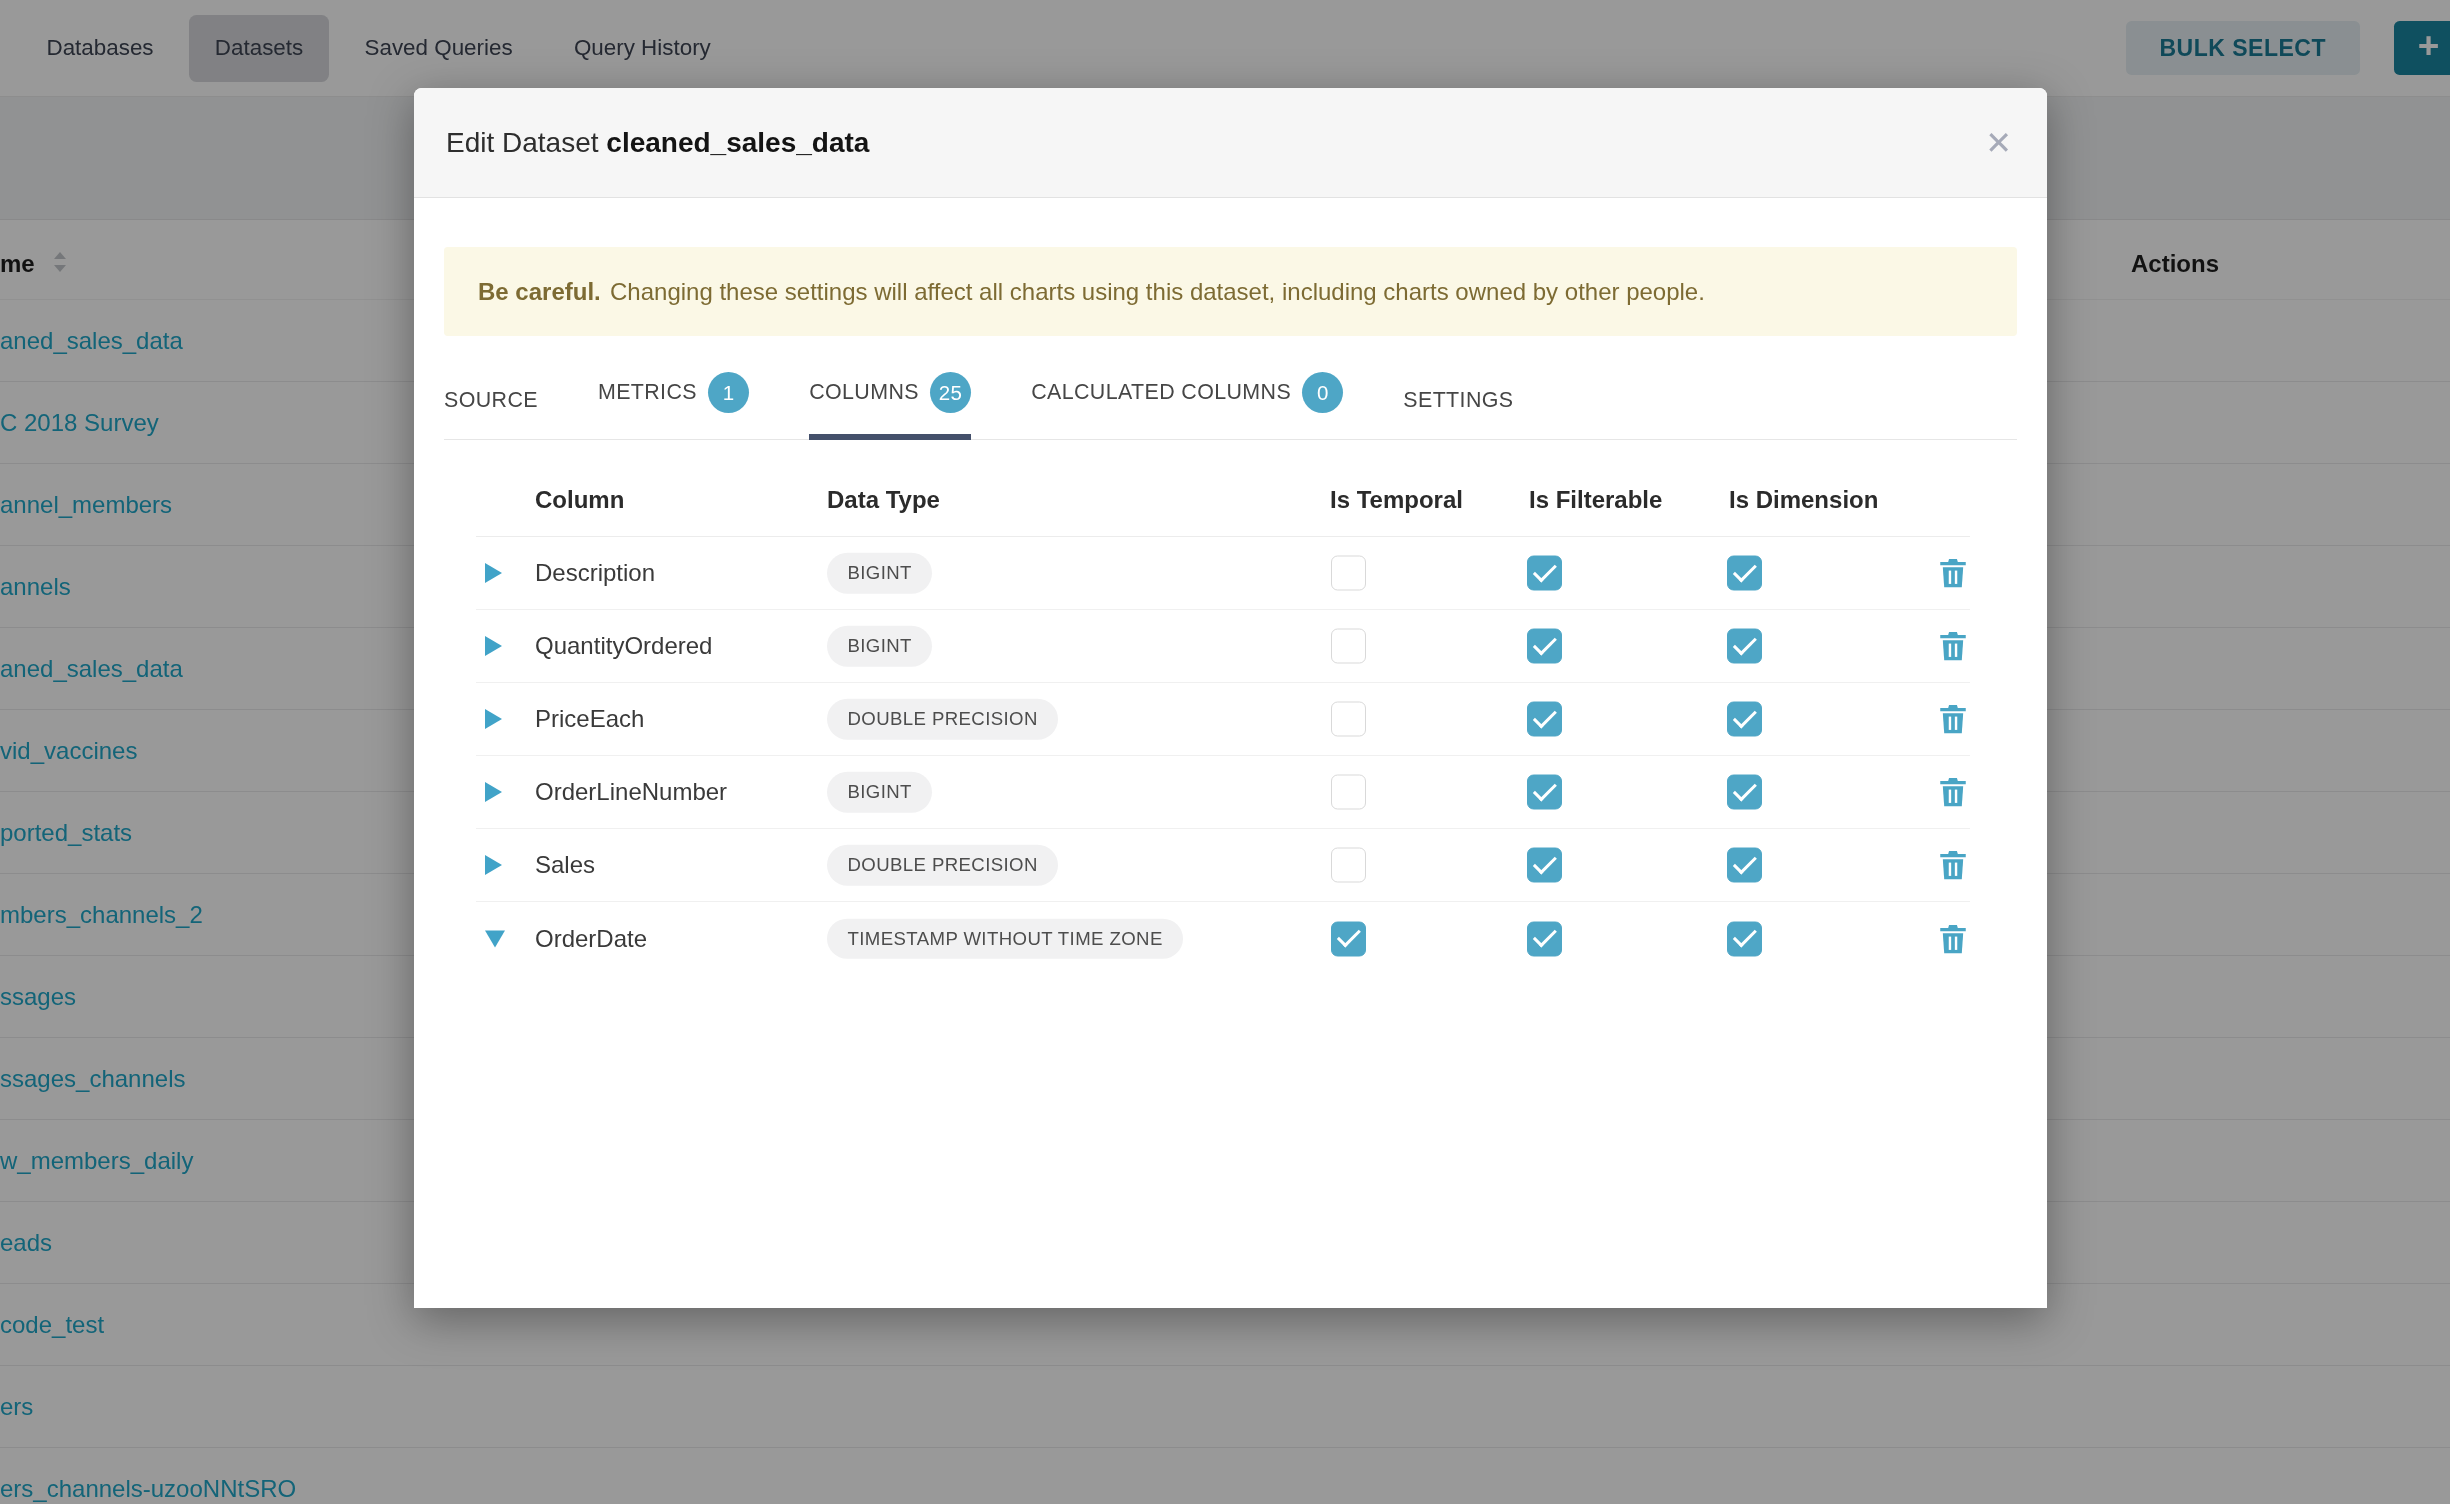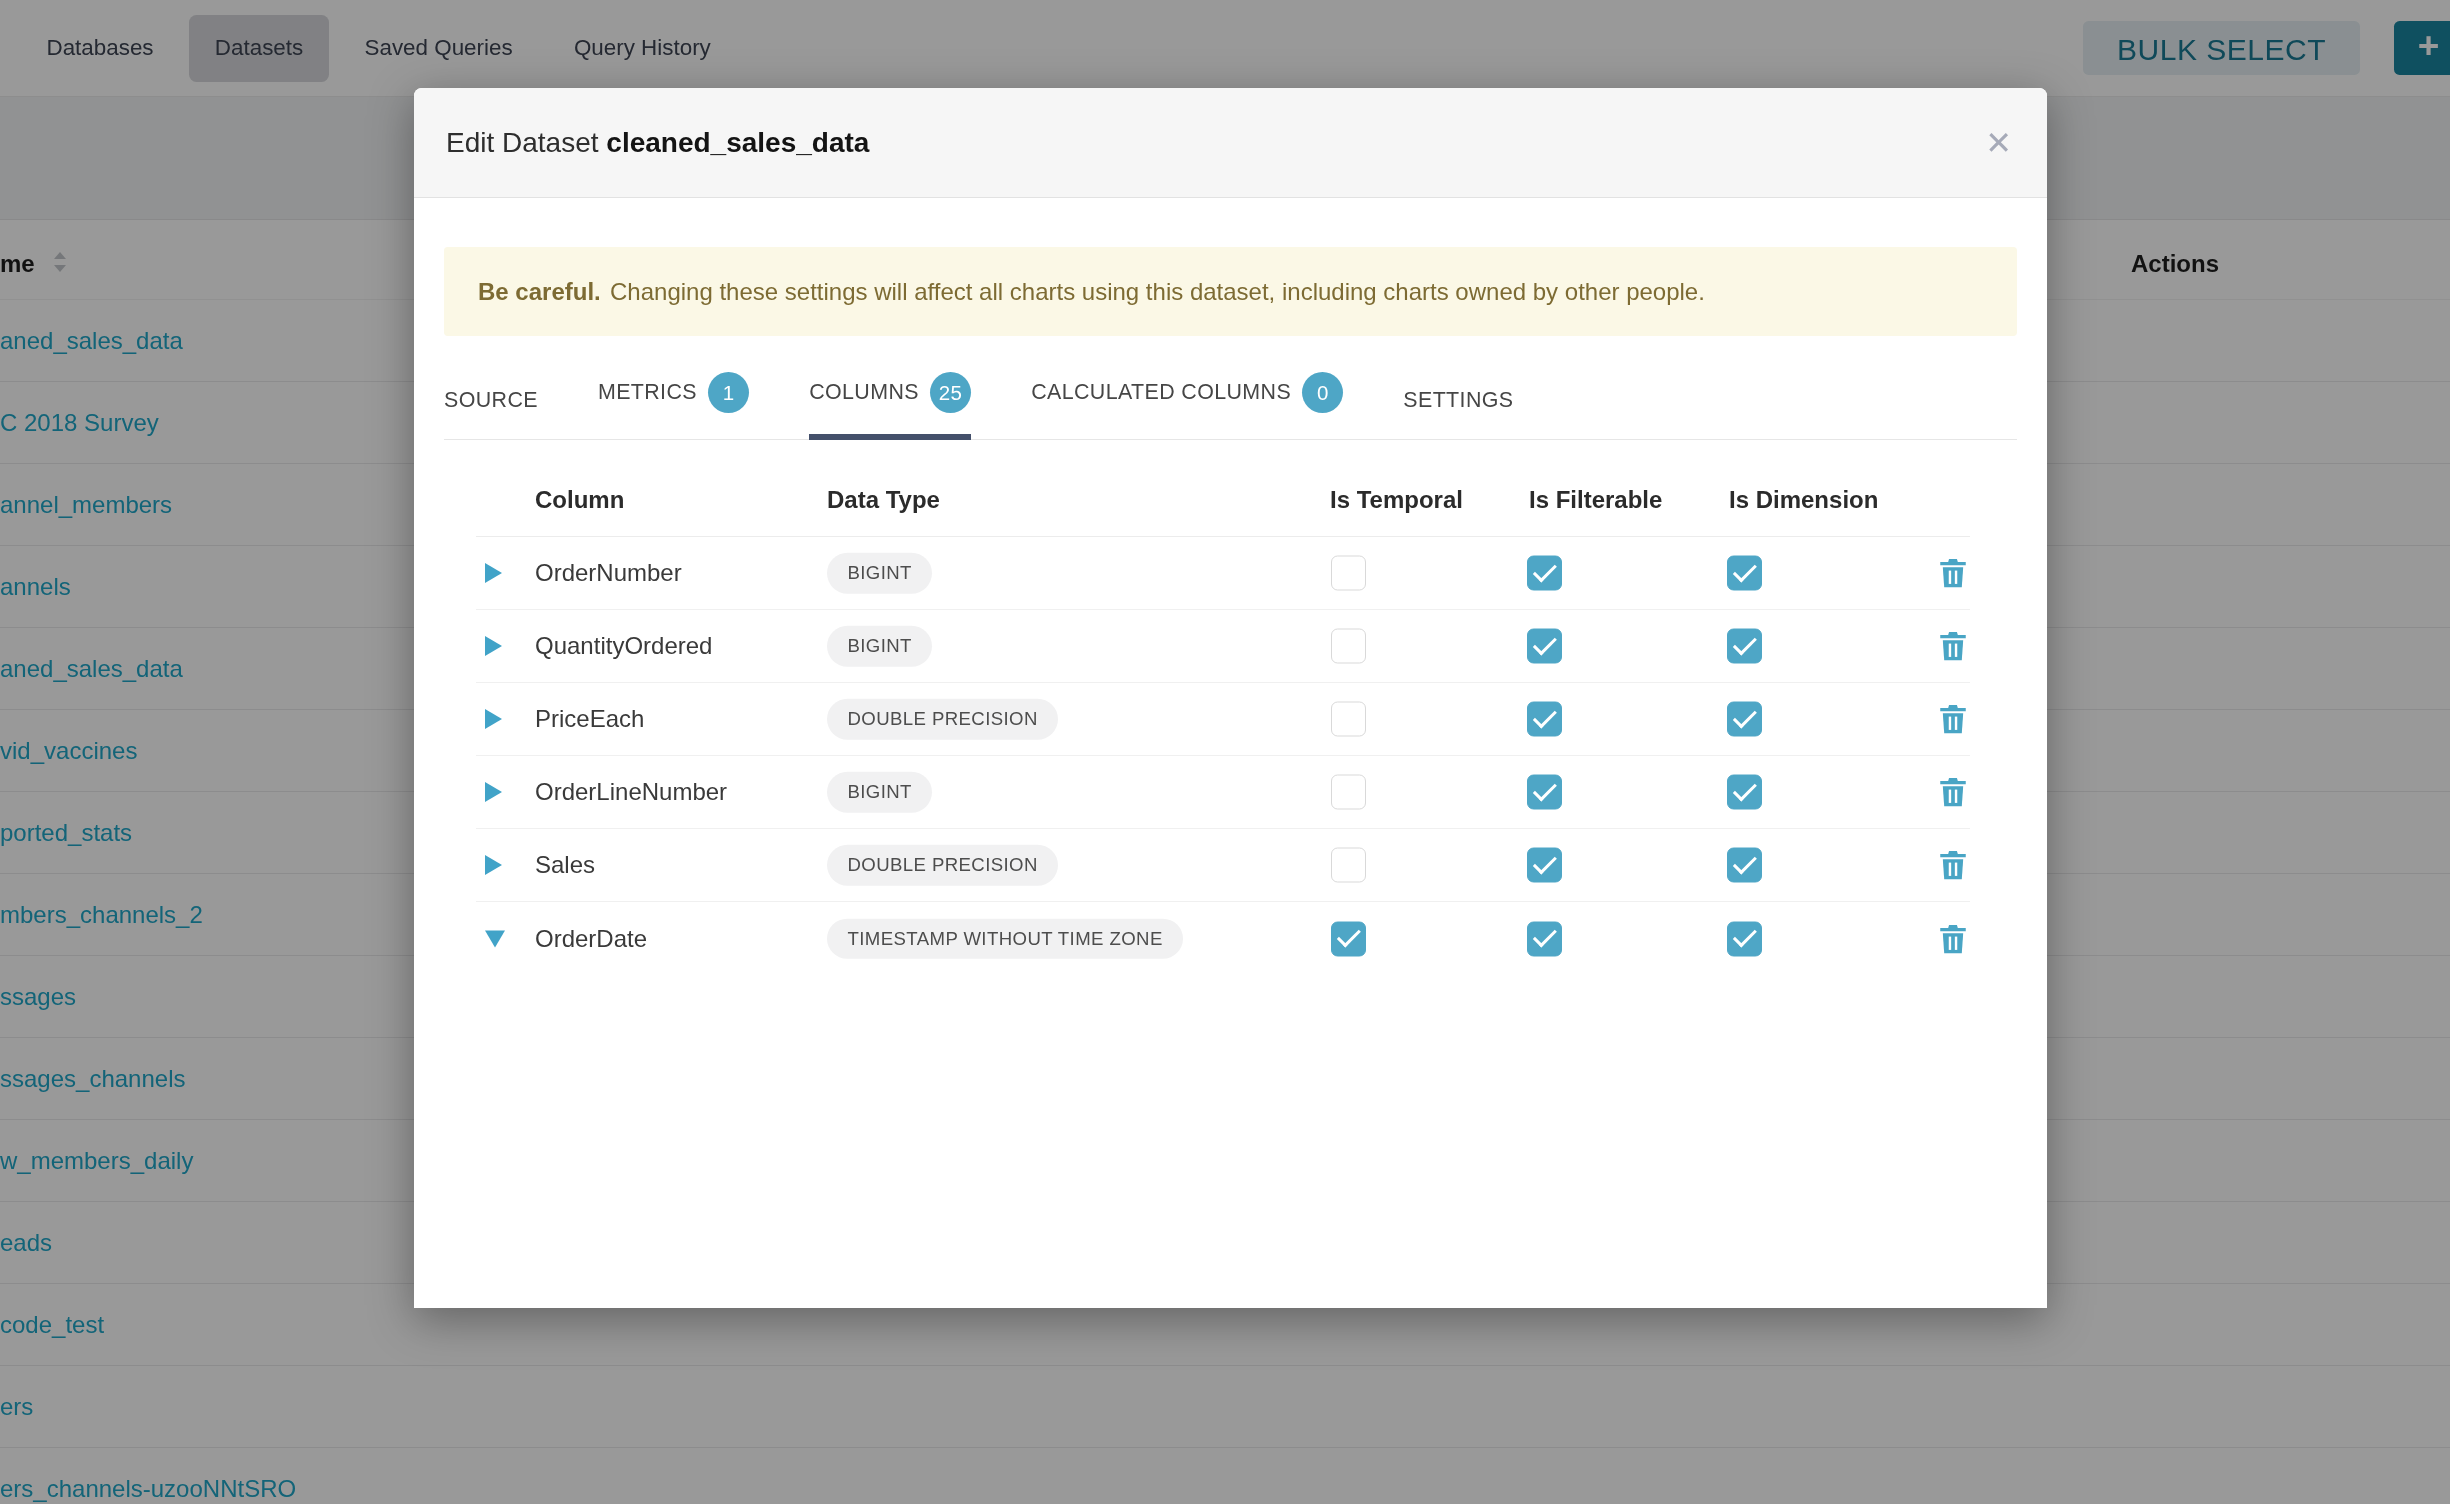--- a/index.html
+++ b/index.html
@@ -7,21 +7,21 @@
   body { font-family:"Liberation Sans", sans-serif; background:#fff; position:relative; }
 
   
   .topnav { position:absolute; left:0; top:0; width:100%; height:97px; background:#fff;
             border-bottom:0.9px solid #ECECEC; display:flex; align-items:center; }
   .nav-items { display:flex; align-items:center; gap:9.3px; padding-left:20.5px; }
   .nav-item { padding:20.5px 26px; border-radius:7.5px; font-size:22.4px; color:#3E4554; cursor:pointer; white-space:nowrap; }
   .nav-item.active { background:#D7D8DC; }
   .bulk-btn { position:absolute; right:90px; top:21.4px; height:54px; padding:12px 34px;
               background:#E6EFF3; color:#1A7A94; border:none; border-radius:5.6px;
-              font-size:30px; font-weight:400; letter-spacing:0.5px; font-family:inherit; cursor:pointer; }
+              font-size:23px; font-weight:700; letter-spacing:0.5px; font-family:inherit; cursor:pointer; }
   .add-btn { position:absolute; right:-13px; top:21.4px; width:69px; height:54px; background:#1985A0;
              color:#fff; border:none; border-radius:5.6px; font-size:37px; font-weight:600; cursor:pointer;
              display:flex; align-items:center; justify-content:center; padding-bottom:5.6px; }
 
   .filterbar { position:absolute; left:0; top:97px; width:100%; height:123px; background:#F2F3F5;
                border-bottom:0.9px solid #E4E5E7; }
   .caret-down { display:inline-block; width:0; height:0; border-left:9.3px solid transparent;
                 border-right:9.3px solid transparent; border-top:11.2px solid #A3A7AC; }
   .fb-caret1 { position:absolute; left:28px; top:151px; }
   .db-label { position:absolute; left:101px; top:142px; font-size:24px; font-weight:700; color:#2B2B2B; }
@@ -223,21 +223,21 @@
       <div class="thead">
         <span class="h-col">Column</span>
         <span class="h-type">Data Type</span>
         <span class="h-temp">Is Temporal</span>
         <span class="h-filt">Is Filterable</span>
         <span class="h-dim">Is Dimension</span>
       </div>
       <div id="colsRows">
           <div class="crow">
     <span class="caret-r"></span>
-    <span class="cname">OrderNumber</span>
+    <span class="cname">Description</span>
     <span class="pill">BIGINT</span>
     <span class="cb cb-temporal"></span>
     <span class="cb cb-filterable checked"></span>
     <span class="cb cb-dimension checked"></span>
     <span class="trash">
       <svg viewBox="0 0 24 24" width="34" height="34">
         <path fill="#49A5C5" d="M9.2 2.2h5.6l.6 2H21v2.3H3V4.2h5.6z"></path>
         <path fill="#49A5C5" d="M4.8 8h14.4l-1 14H5.8z"></path>
         <rect x="9" y="10.3" width="1.7" height="9.4" fill="#fff"></rect>
         <rect x="13.3" y="10.3" width="1.7" height="9.4" fill="#fff"></rect>

